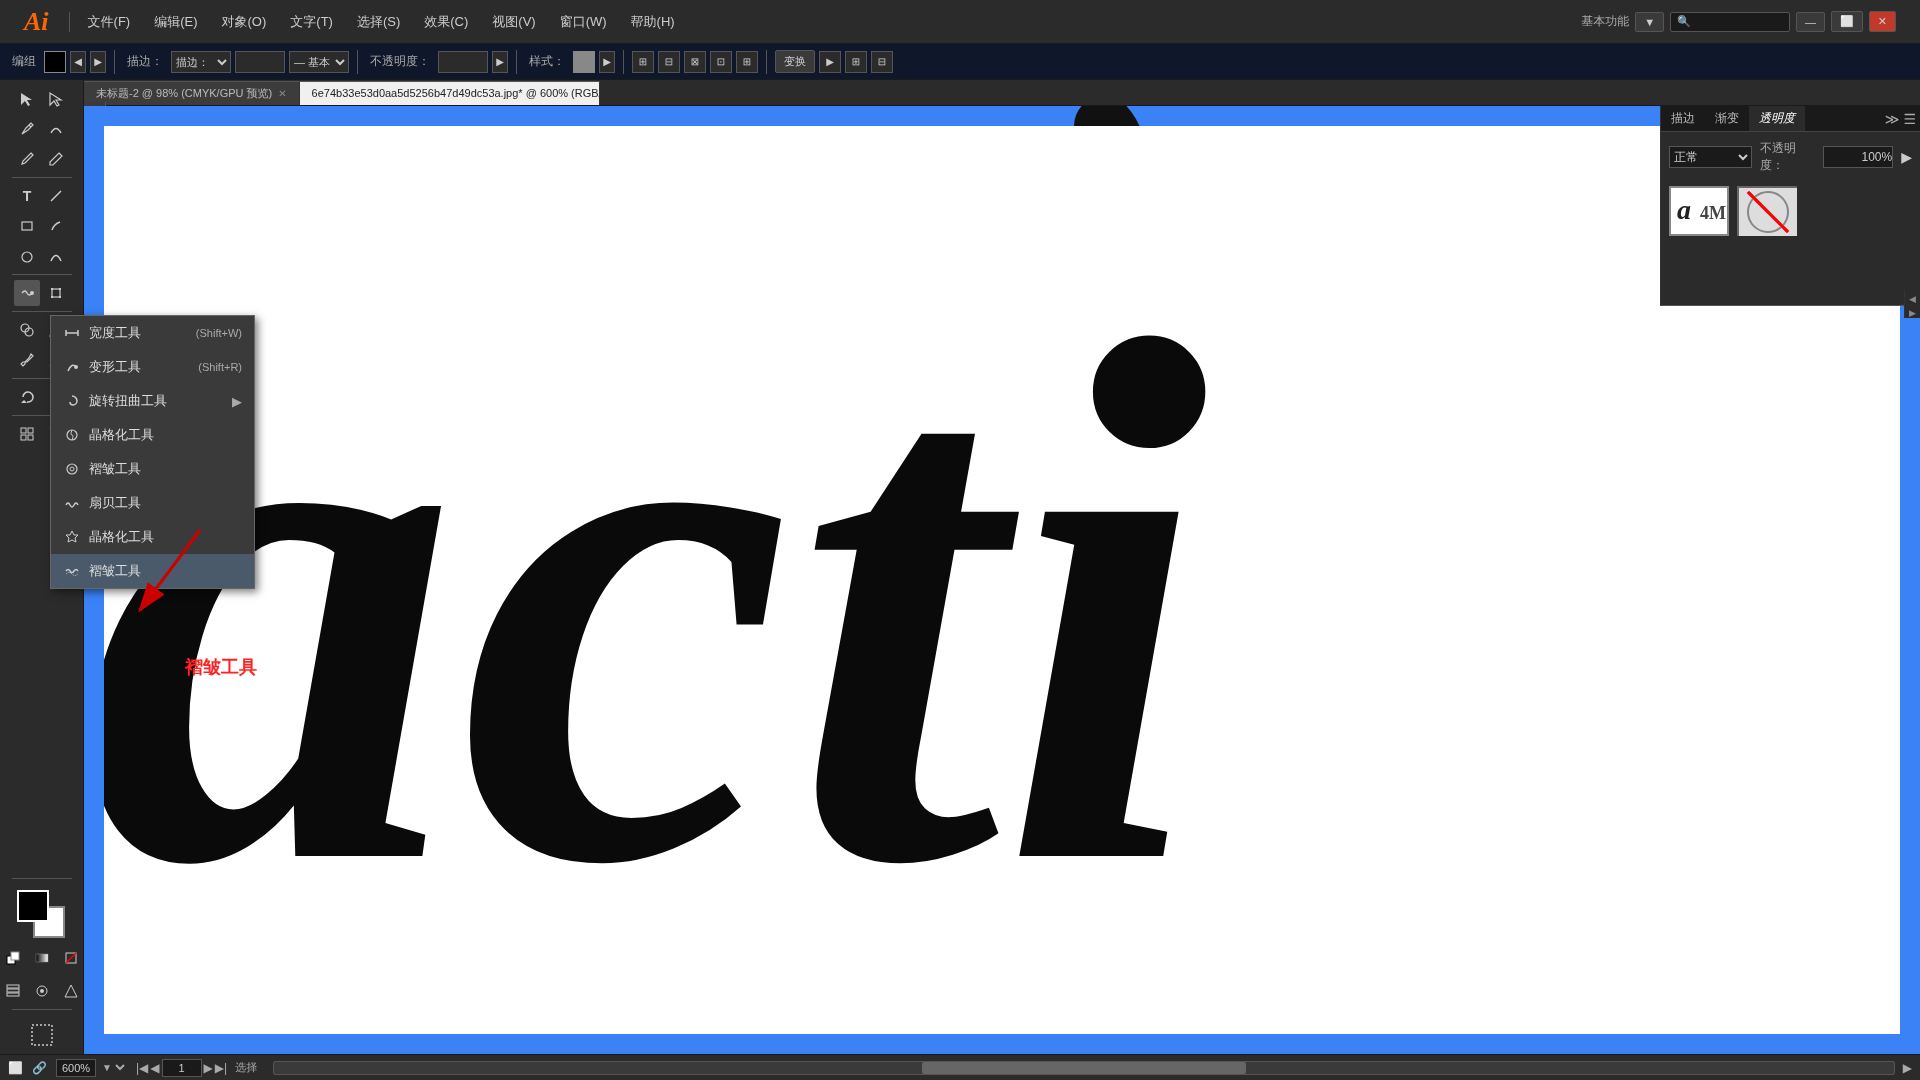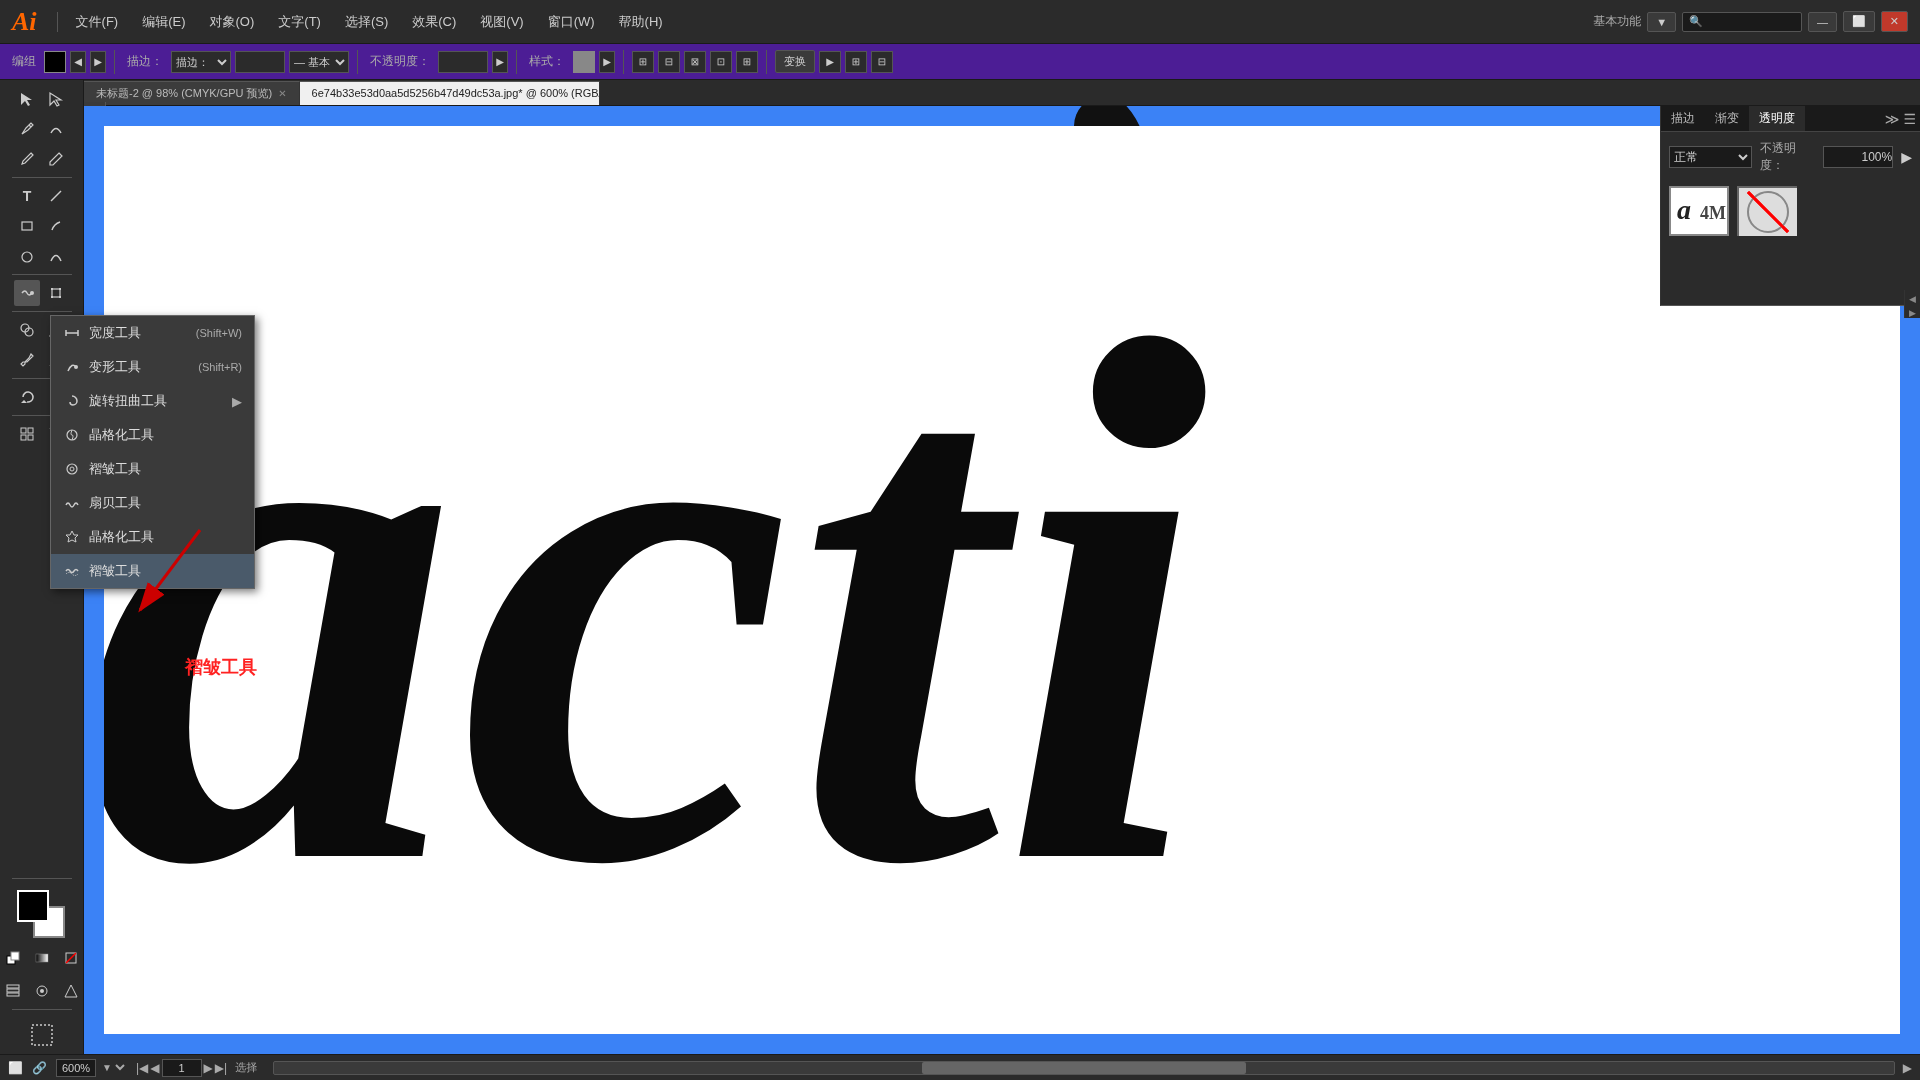--- a/index.html
+++ b/index.html
@@ -1,38 +1,38 @@
 <!DOCTYPE html>
 <html><head>
   <meta charset="utf-8">
   <style>
     * { margin: 0; padding: 0; box-sizing: border-box; }
     body { width: 1920px; height: 1080px; overflow: hidden; background: #444; font-family: 'Microsoft YaHei', SimHei, sans-serif; font-size: 12px; color: #fff; }
 
     
     #top-menubar {
       position: absolute; top: 0; left: 0; width: 1920px; height: 44px;
-      background: #2b2b2b; display: flex; align-items: center; padding: 0 12px; gap: 4px;
+      background: #2b2b2b; display: flex; align-items: center; padding: 0 24px; gap: 4px;
       border-bottom: 1px solid #1a1a1a;
     }
     #app-logo {
       font-style: italic; font-weight: bold; font-size: 26px; color: #ff6600;
       margin-right: 12px; font-family: serif;
     }
     .menu-item {
       padding: 4px 10px; color: #ccc; cursor: pointer; font-size: 13px;
     }
     .menu-sep { width: 1px; height: 20px; background: #555; margin: 0 4px; }
     .top-right-icons { margin-left: auto; display: flex; align-items: center; gap: 6px; }
     .top-btn { padding: 3px 8px; background: #3a3a3a; border: 1px solid #555; color: #ccc; cursor: pointer; font-size: 11px; border-radius: 2px; }
 
     
     #toolbar {
       position: absolute; top: 44px; left: 0; width: 1920px; height: 36px;
-      background: #4c1d95; display: flex; align-items: center; padding: 0 8px; gap: 4px;
+      background: #0f172a; display: flex; align-items: center; padding: 0 8px; gap: 4px;
       border-bottom: 1px solid #1a1a1a;
     }
     .tb-label { color: #aaa; font-size: 12px; padding: 0 4px; }
     .tb-control { background: #2b2b2b; border: 1px solid #555; color: #ccc; font-size: 11px; padding: 2px 4px; height: 22px; }
     .tb-select { background: #2b2b2b; border: 1px solid #555; color: #ccc; font-size: 11px; height: 22px; min-width: 60px; }
     .tb-colorbox { width: 22px; height: 22px; background: #000; border: 1px solid #888; cursor: pointer; }
     .tb-arrow-btn { background: #2b2b2b; border: 1px solid #555; color: #ccc; width: 16px; height: 22px; cursor: pointer; font-size: 10px; }
     .tb-divider { width: 1px; height: 24px; background: #555; margin: 0 4px; }
 
     
@@ -639,21 +639,21 @@
   <line x1="80" y1="10" x2="20" y2="90" stroke="#cc0000" stroke-width="3" marker-end="url(#arrowhead)"></line>
 </svg>
 
 <div id="annotation-label" style="position:absolute; top:655px; left:185px; color:#ff2222; font-size:18px; font-weight:bold; z-index:200;">褶皱工具</div>
 
 <div id="right-panel" style="position:absolute; top:106px; right:0; width:260px; background:#2b2b2b; border-left:1px solid #333; border-bottom:1px solid #555;">
 
   <div id="right-panel-tabs" style="display:flex; background:#1a1a1a; border-bottom:1px solid #444;">
     <div class="rp-tab">描边</div>
     <div class="rp-tab">渐变</div>
-    <div class="rp-tab active" style="color:#fff; background:#2b2b2b;">透明度</div>
+    <div class="rp-tab active" style="color:#fff; background:#2b2b2b;font-style:italic;">透明度</div>
     <div style="margin-left:auto; display:flex; align-items:center; gap:4px; padding-right:4px;">
       <span style="color:#aaa; cursor:pointer; font-size:14px;">≫</span>
       <span style="color:#aaa; cursor:pointer; font-size:14px;">☰</span>
     </div>
   </div>
 
   <div id="rp-controls" style="padding:8px;">
     <div class="rp-row">
       <select class="rp-select">
         <option>正常</option>

